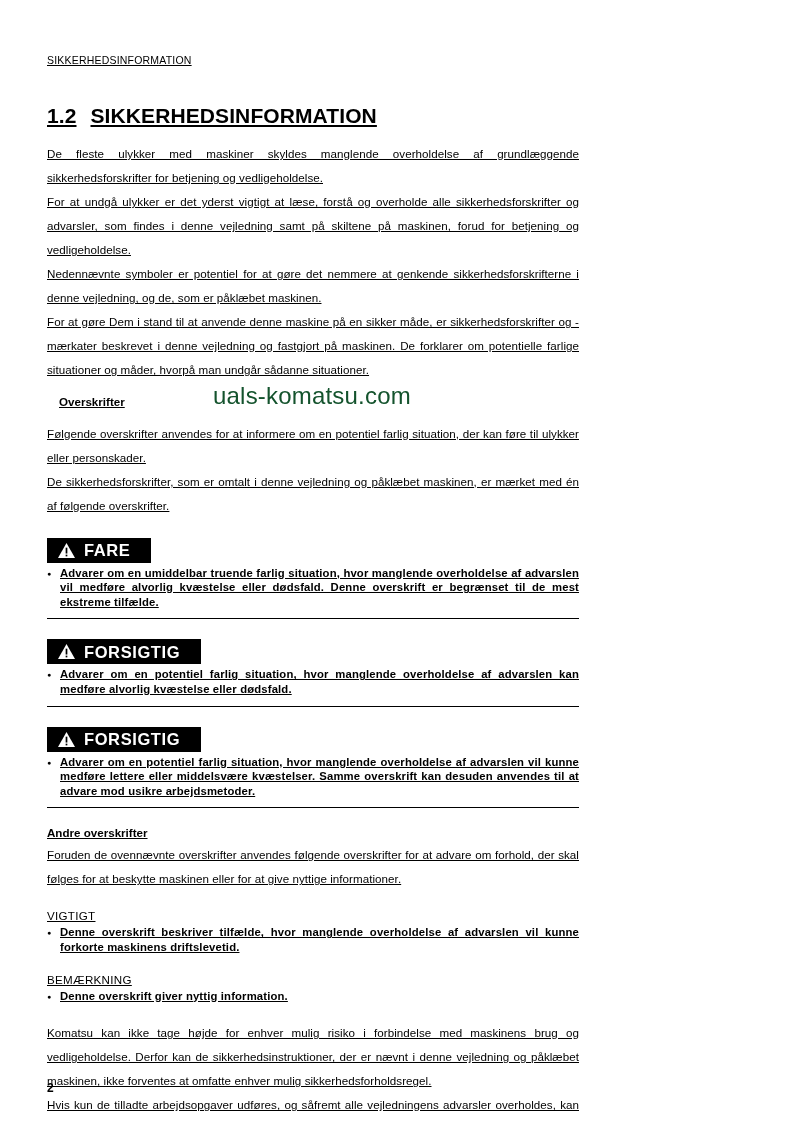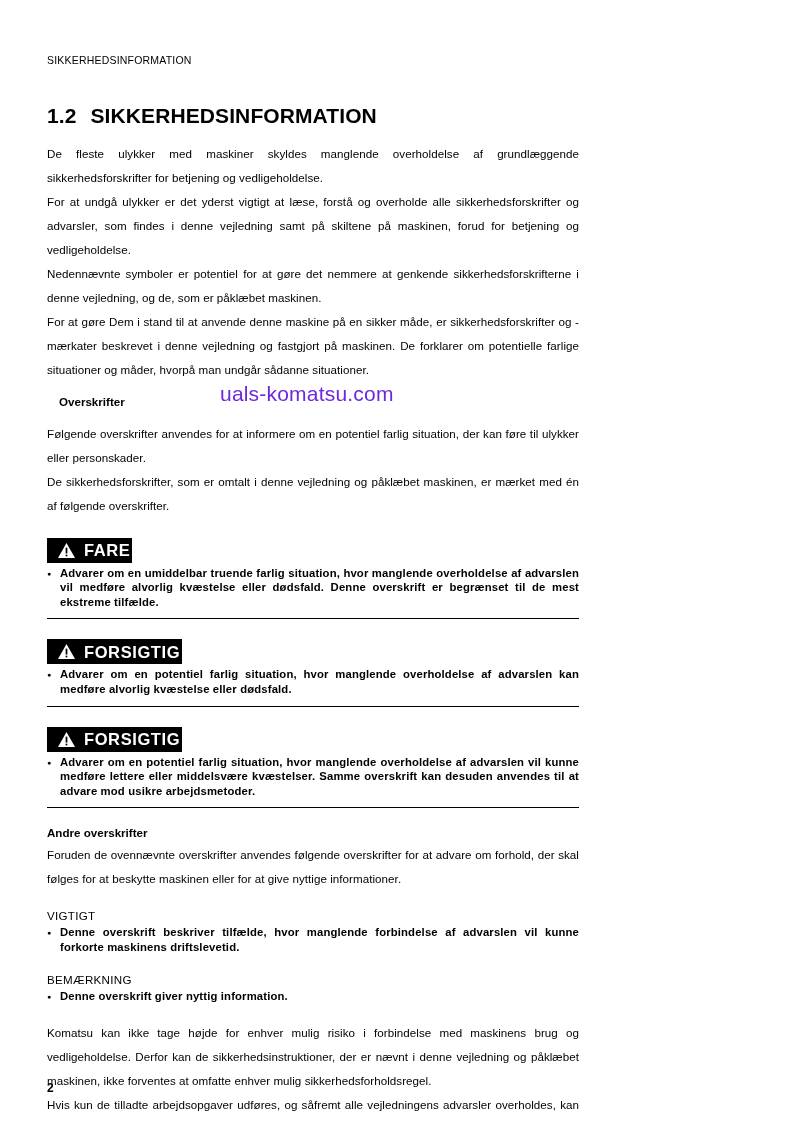--- a/index.html
+++ b/index.html
@@ -14,20 +14,21 @@
     color: #000000;
     position: relative;
     overflow: hidden;
   }
   .page {
     position: relative;
     width: 655px;
     height: 1123px;
     box-sizing: border-box;
     padding: 50px 76px 0 47px;
+    text-decoration: underline;
   }
   .header-label {
     font-size: 10.5px;
     letter-spacing: 0.2px;
     margin-top: 4px;
   }
   h1.section-title {
     font-size: 21px;
     font-weight: bold;
     margin: 38px 0 14px 0;
@@ -47,40 +48,40 @@
     margin-top: 0px;
   }
   .subhead-bold {
     font-size: 11.6px;
     font-weight: bold;
     line-height: 15.6px;
     margin: 12px;
   }
   .watermark {
     position: absolute;
-    left: 220px;
+    left: 213px;
     top: 382px;
-    font-size: 21px;
-    color: #6d28d9;
+    font-size: 24px;
+    color: #14532d;
     letter-spacing: 0.2px;
     z-index: 0;
     white-space: nowrap;
   }
   .signal-block {
     position: relative;
     z-index: 2;
     margin-top: 20px;
   }
   .signal-bar {
     display: inline-flex;
     align-items: center;
     background: #000000;
     color: #ffffff;
     height: 25px;
-    padding: 0 2px 0 10px;
+    padding: 0 21px 0 10px;
     box-sizing: border-box;
   }
   .tri-icon {
     width: 19px;
     height: 17px;
     display: inline-block;
     margin-right: 8px;
     position: relative;
   }
   .tri-icon svg { display: block; }
@@ -199,21 +200,21 @@
       <span class="label">FORSIGTIG</span>
     </div>
     <p class="bullet-para">Advarer om en potentiel farlig situation, hvor manglende overholdelse af advarslen vil kunne medføre lettere eller middelsvære kvæstelser. Samme overskrift kan desuden anvendes til at advare mod usikre arbejdsmetoder.</p>
     <hr class="rule">
   </div>
 
   <p class="sub-title">Andre overskrifter</p>
   <p class="body-text">Foruden de ovennævnte overskrifter anvendes følgende overskrifter for at advare om forhold, der skal følges for at beskytte maskinen eller for at give nyttige informationer.</p>
 
   <p class="plain-head">VIGTIGT</p>
-  <p class="bullet-para">Denne overskrift beskriver tilfælde, hvor manglende forbindelse af advarslen vil kunne forkorte maskinens driftslevetid.</p>
+  <p class="bullet-para">Denne overskrift beskriver tilfælde, hvor manglende overholdelse af advarslen vil kunne forkorte maskinens driftslevetid.</p>
 
   <p class="plain-head">BEMÆRKNING</p>
   <p class="bullet-para">Denne overskrift giver nyttig information.</p>
 
   <div class="closing">
     <p class="body-text">Komatsu kan ikke tage højde for enhver mulig risiko i forbindelse med maskinens brug og vedligeholdelse. Derfor kan de sikkerhedsinstruktioner, der er nævnt i denne vejledning og påklæbet maskinen, ikke forventes at omfatte enhver mulig sikkerhedsforholdsregel.</p>
     <p class="body-text">Hvis kun de tilladte arbejdsopgaver udføres, og såfremt alle vejledningens advarsler overholdes, kan kunden være sikker på, at såvel maskinfører som de, der arbejder rundt om maskinen, kan arbejde i sikkerhed og uden risiko for beskadigelse af maskinen. Kontakt Komatsu eller den lokale forhandler, hvis der hersker nogen som helst tvivl med hensyn til hvilke sikkerhedsforskrifter, der skal følges i en hvilken som helst situation.</p>
   </div>
 
   <div class="page-number">2</div>

